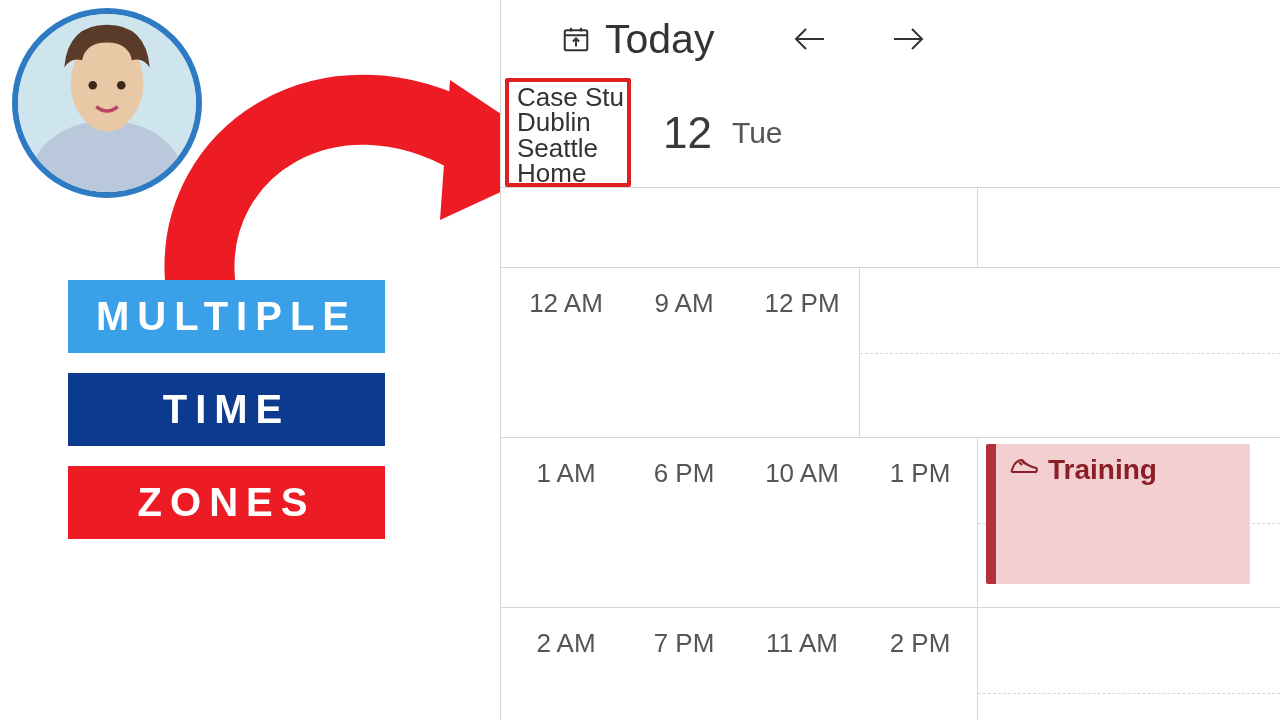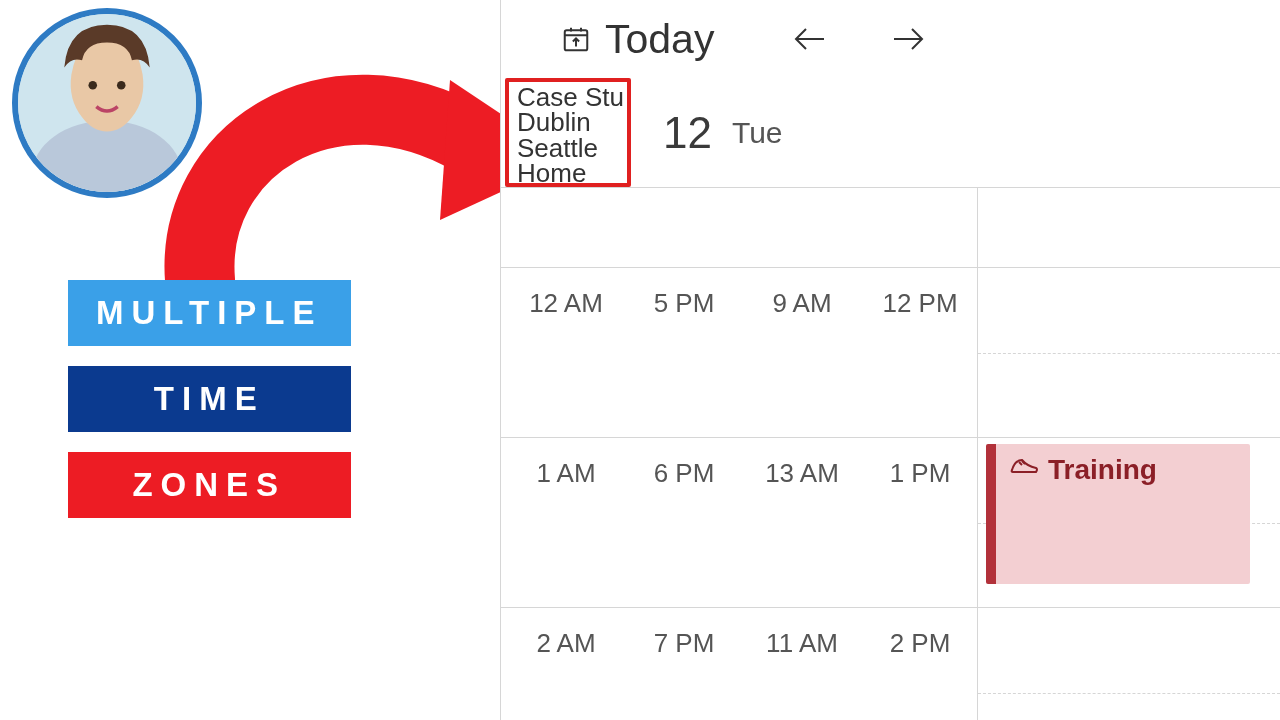--- a/index.html
+++ b/index.html
@@ -115,21 +115,21 @@
     overflow:hidden;
   }
   .avatar svg { width:100%; height:100%; display:block; }
 
   .title-stack {
     position:absolute; left:68px; top:280px;
     display:flex; flex-direction:column; gap:20px;
   }
   .title-stack .bar {
     color:#fff; font-weight:700; letter-spacing:8px;
-    font-size:33px; padding:14px 28px; text-align:center;
+    font-size:40px; padding:14px 28px; text-align:center;
     font-family: Arial, sans-serif;
   }
   .bar.blue   { background:#3aa0e8; }
   .bar.navy   { background:#0b3a8f; padding-left:60px; padding-right:60px; }
   .bar.red    { background:#ed1c24; padding-left:48px; padding-right:48px; }
 
   
   .arrow-shape {
     position:absolute;
     left:150px; top:30px;
@@ -219,32 +219,31 @@
         <div class="tzcell"></div>
         <div class="tzcell"></div>
         <div class="tzcell"></div>
       </div>
       <div class="eventcol"></div>
     </div>
 
     <div class="hour-row">
       <div class="tz-gutter">
         <div class="tzcell">12 AM</div>
-        <div class="tzcell">5 PM</div>
         <div class="tzcell">9 AM</div>
         <div class="tzcell">12 PM</div>
       </div>
       <div class="eventcol"></div>
     </div>
 
     <div class="hour-row">
       <div class="tz-gutter">
         <div class="tzcell">1 AM</div>
         <div class="tzcell">6 PM</div>
-        <div class="tzcell">13 AM</div>
+        <div class="tzcell">10 AM</div>
         <div class="tzcell">1 PM</div>
       </div>
       <div class="eventcol">
         <div class="event-block">
           <span class="shoe">
             <svg width="28" height="24" viewBox="0 0 28 24" fill="none" stroke="#8b1f27" stroke-width="2">
               <path d="M2 16 q3 -10 10 -10 q5 6 14 8 q2 1 0 4 H3 q-2 0 -1 -2z"></path>
               <line x1="9" y1="8" x2="12" y2="11"></line>
               <line x1="12" y1="7" x2="15" y2="10"></line>
             </svg>

